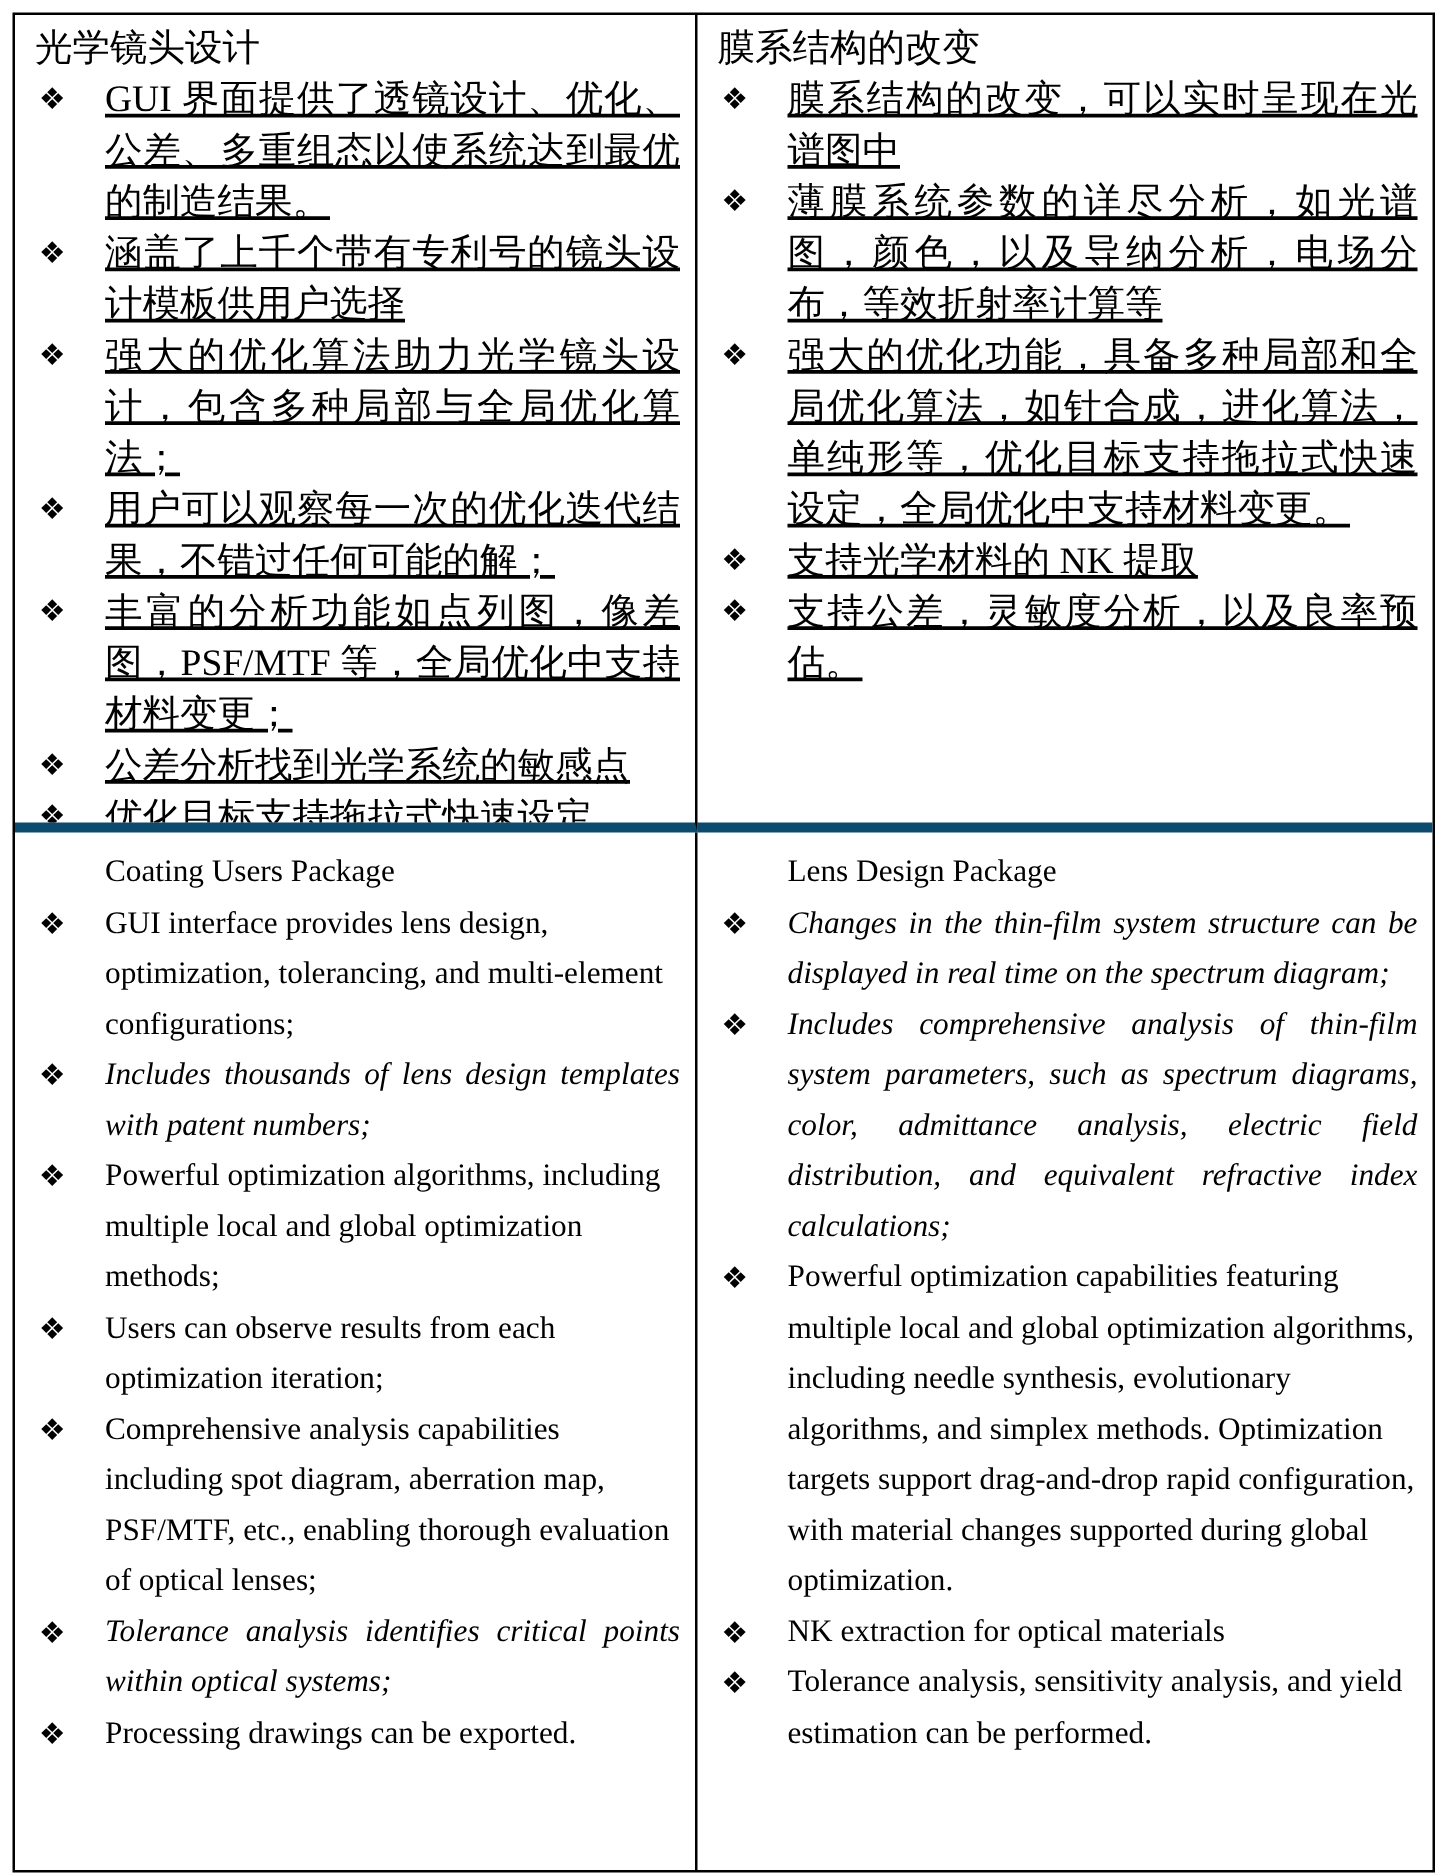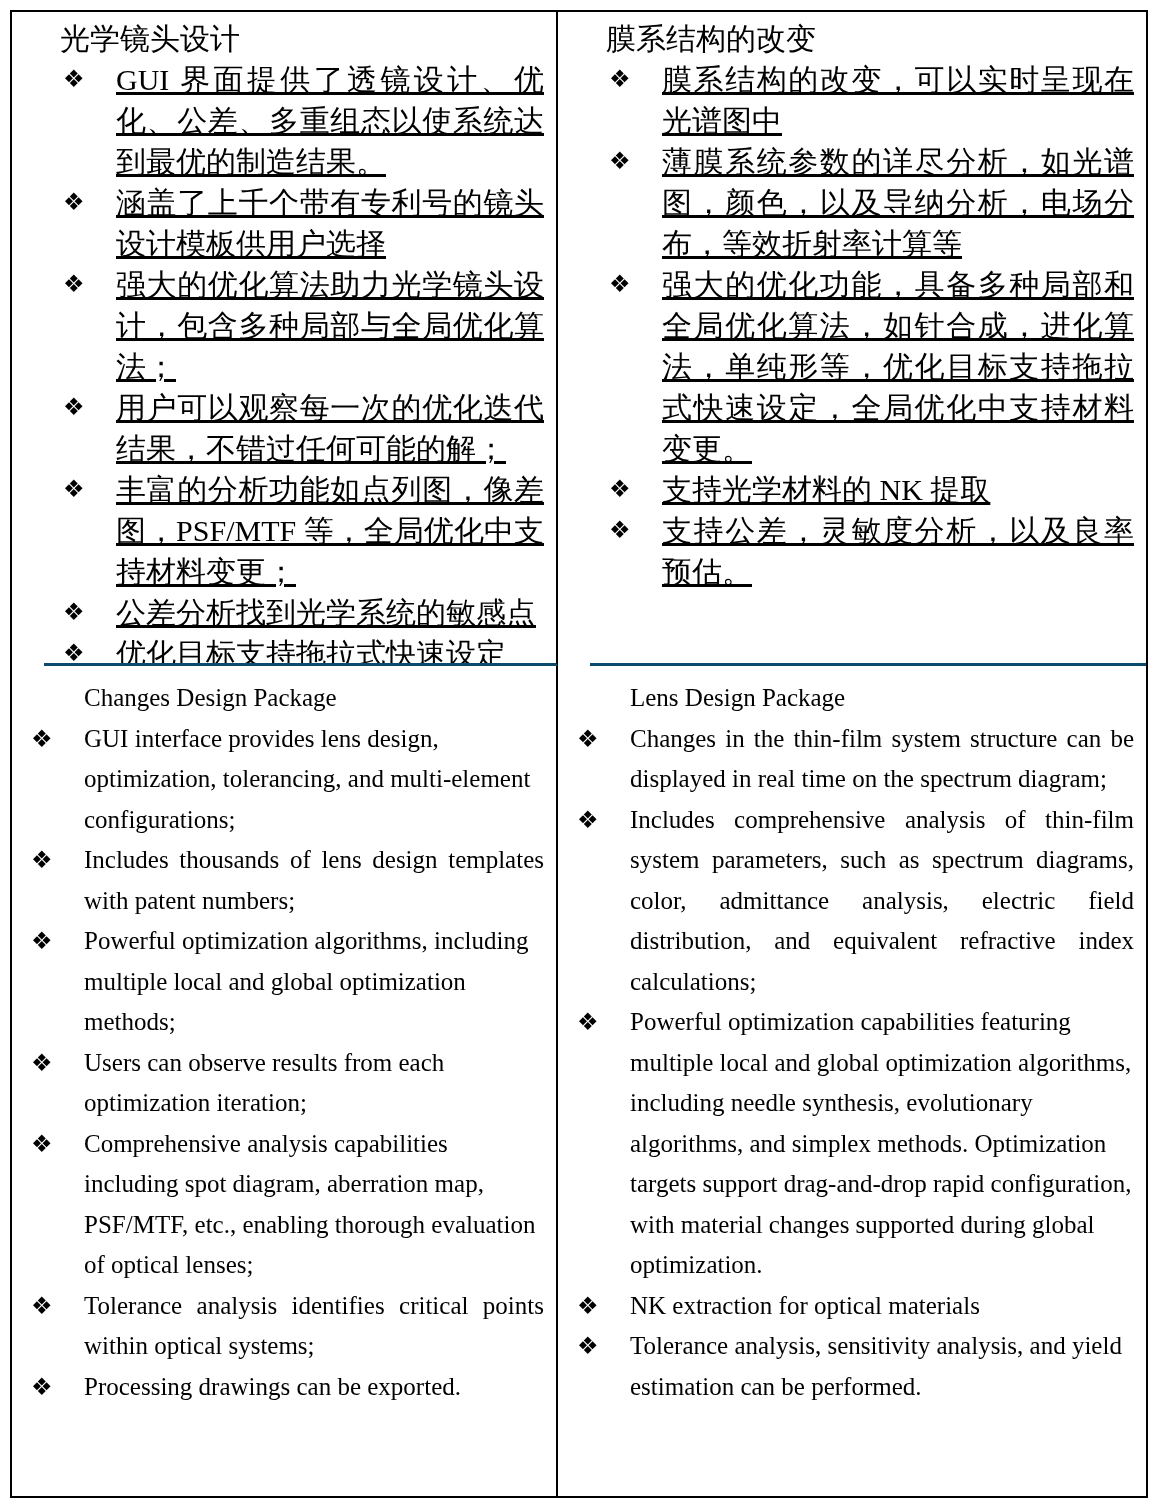--- a/index.html
+++ b/index.html
@@ -29,21 +29,21 @@
     grid-template-columns: 546px 1fr;
     grid-template-rows: 654px 1fr;
     background: #ffffff;
   }
   .cell {
     overflow: hidden;
     padding: 6px 12px 0 16px;
     box-sizing: border-box;
   }
   .cell.col-left  { border-right: 2px solid #000000; }
-  .cell.row-top   { border-bottom: 3px solid #0c4a6e; margin-left: 32px; }
+  .cell.row-top   { border-bottom: 8px solid #0c4a6e; }
 
   
   .cell.cn {
     font-size: 30px;
     line-height: 41px;
   }
   .cell.cn .item-text { text-align: justify; text-decoration: underline; }
 
   
   .cell.en {
@@ -68,21 +68,21 @@
     font-size: 24px;
     line-height: inherit;
     text-align: left;
     padding-left: 3px;
     box-sizing: border-box;
   }
   .item-text {
     flex: 1 1 auto;
     min-width: 0;
   }
-  .item-text.justify { text-align: justify; }
+  .item-text.justify { text-align: justify; font-style: italic; }
 </style>
 </head>
 <body>
 
 <div class="page">
   <div class="feature-table">
 
     <div class="cell cn col-left row-top">
       <div class="cell-title">光学镜头设计</div>
       <div class="item">
@@ -133,21 +133,21 @@
         <span class="bullet">❖</span>
         <span class="item-text">支持光学材料的 NK 提取</span>
       </div>
       <div class="item">
         <span class="bullet">❖</span>
         <span class="item-text">支持公差，灵敏度分析，以及良率预估。</span>
       </div>
     </div>
 
     <div class="cell en col-left">
-      <div class="cell-title">Changes Design Package</div>
+      <div class="cell-title">Coating Users Package</div>
       <div class="item">
         <span class="bullet">❖</span>
         <span class="item-text">GUI interface provides lens design, optimization, tolerancing, and multi-element configurations;</span>
       </div>
       <div class="item">
         <span class="bullet">❖</span>
         <span class="item-text justify">Includes thousands of lens design templates with patent numbers;</span>
       </div>
       <div class="item">
         <span class="bullet">❖</span>

